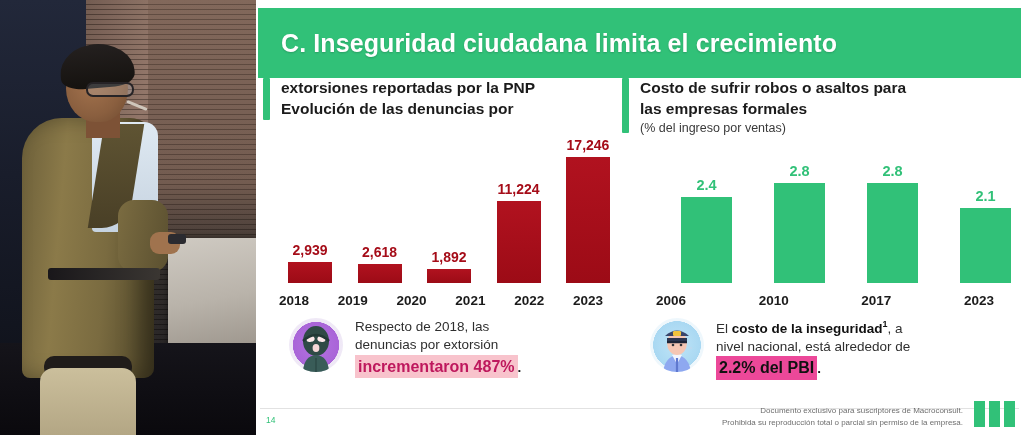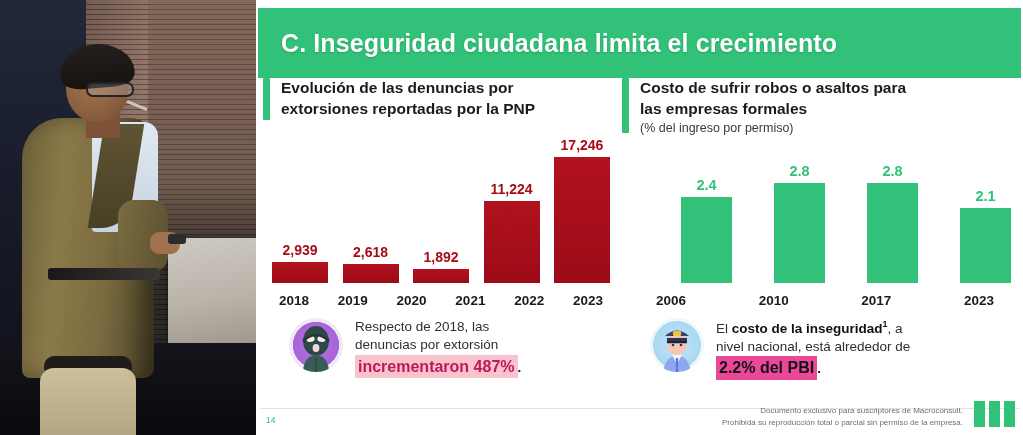--- a/index.html
+++ b/index.html
@@ -110,21 +110,21 @@
   
   .chart { position: absolute; }
   .chart-left  { left: 16px;  top: 136px; width: 338px; height: 172px; }
   .chart-right { left: 383px; top: 152px; width: 372px; height: 156px; }
   .bars { position: absolute; left: 0; right: 0; bottom: 25px; top: 0;
           display: flex; align-items: flex-end; justify-content: space-between; }
   .bar-col { display: flex; flex-direction: column; align-items: center; justify-content: flex-end;
              height: 100%; }
   .bar-val { font-size: 14px; font-weight: bold; margin-bottom: 4px; white-space: nowrap; }
   .bar-rect { width: 100%; }
-  .chart-left  .bar-col  { width: 56px; }
+  .chart-left  .bar-col  { width: 44px; margin-left: 16px; }
   .chart-left  .bar-val  { color: #a50c18; }
   .chart-left  .bar-rect { background: linear-gradient(180deg,#b1121f 0%, #9c0b16 100%); }
   .chart-right .bar-col  { width: 64px; margin-left: 42px; }
   .chart-right .bar-val  { color: #31c178; font-size: 14.5px; }
   .chart-right .bar-rect { background: #31c178; }
   .axis-labels { position: absolute; left: 0; right: 0; bottom: 0;
                  display: flex; justify-content: space-between; }
   .axis-lab { font-size: 13.5px; font-weight: bold; color: #1b1b1b; text-align: center; }
   .chart-left  .axis-lab { width: 44px; }
   .chart-right .axis-lab { width: 64px; }
@@ -189,36 +189,36 @@
 
       <div class="title-band">
         <div class="title-text">C. Inseguridad ciudadana limita el crecimiento</div>
       </div>
 
       <div class="panel panel-left">
         <div class="panel-head panel-head-left">
           <div class="accent-bar"></div>
           <div>
             <div class="panel-title">
+              <div>extorsiones reportadas por la PNP</div>
               <div>Evolución de las denuncias por</div>
-              <div>extorsiones reportadas por la PNP</div>
             </div>
           </div>
         </div>
       </div>
 
       <div class="panel panel-right">
         <div class="panel-head panel-head-right">
           <div class="accent-bar"></div>
           <div>
             <div class="panel-title">
               <div>Costo de sufrir robos o asaltos para</div>
               <div>las empresas formales</div>
             </div>
-            <div class="panel-sub">(% del ingreso por permiso)</div>
+            <div class="panel-sub">(% del ingreso por ventas)</div>
           </div>
         </div>
       </div>
 
       <div class="chart chart-left">
         <div class="bars" id="bars-left">
             <div class="bar-col">
               <div class="bar-val">2,939</div>
               <div class="bar-rect" style="height: 21.4725px;"></div>
             </div>

